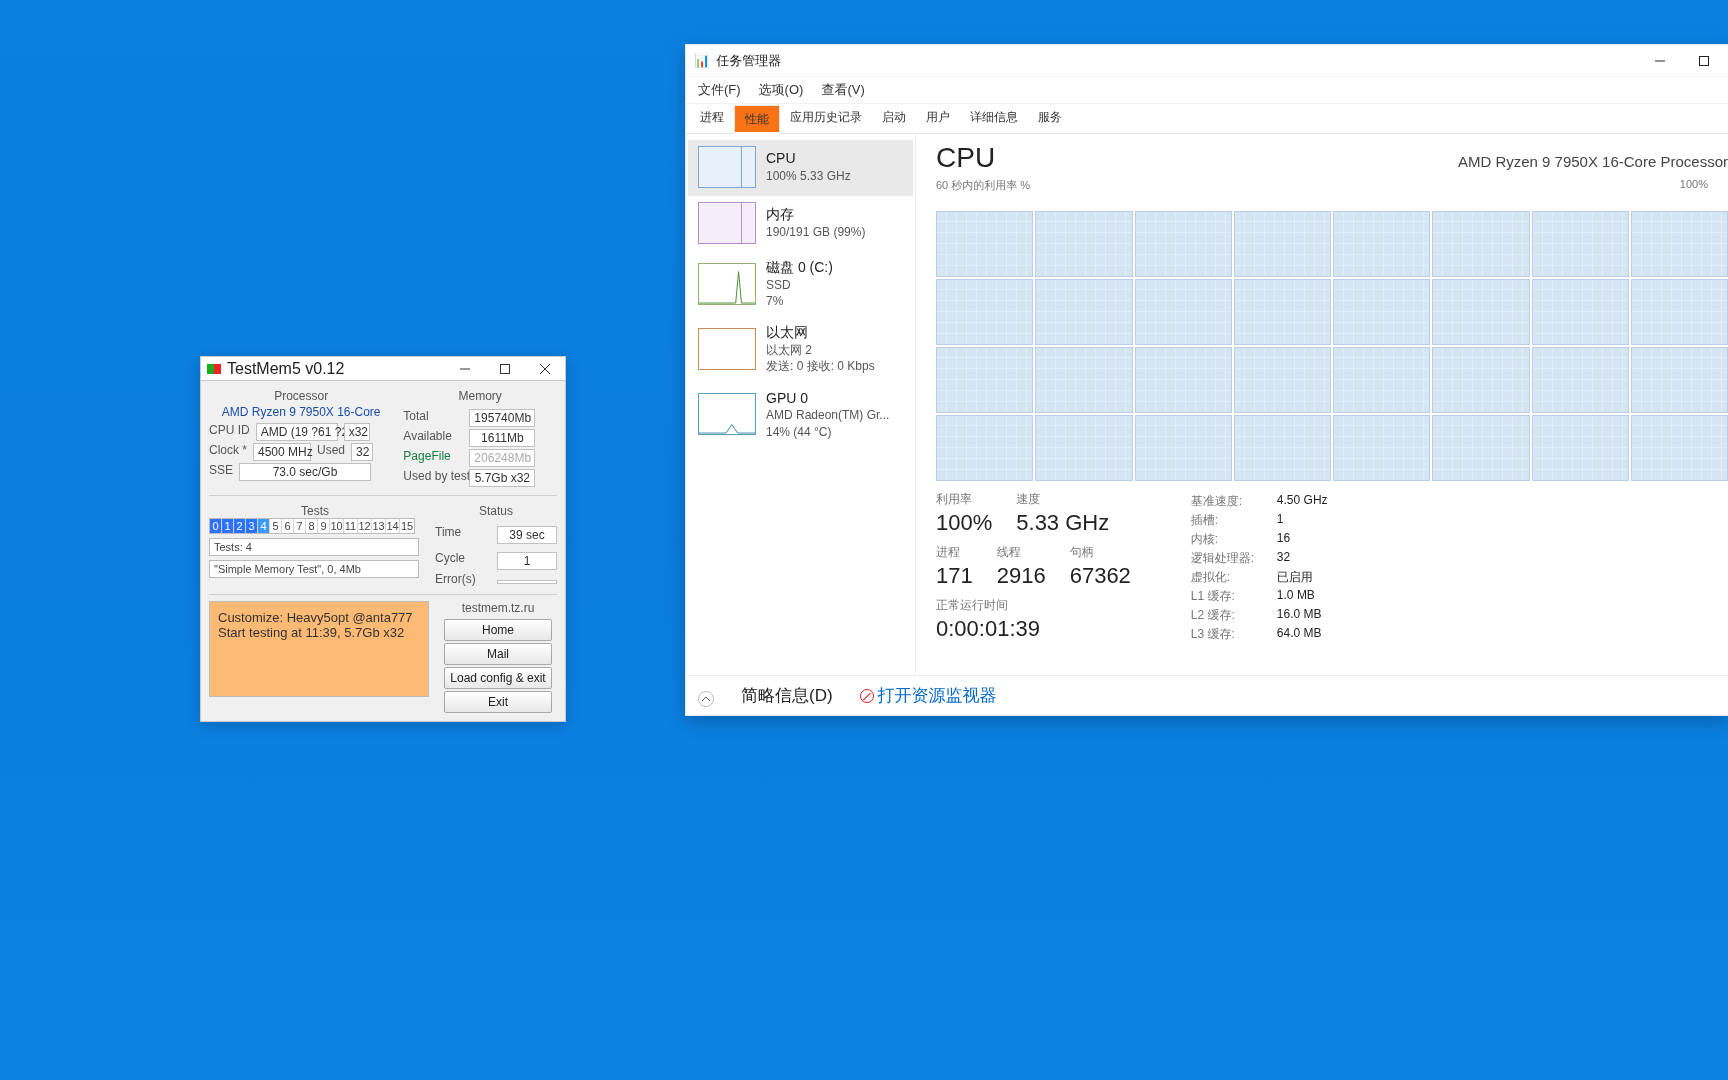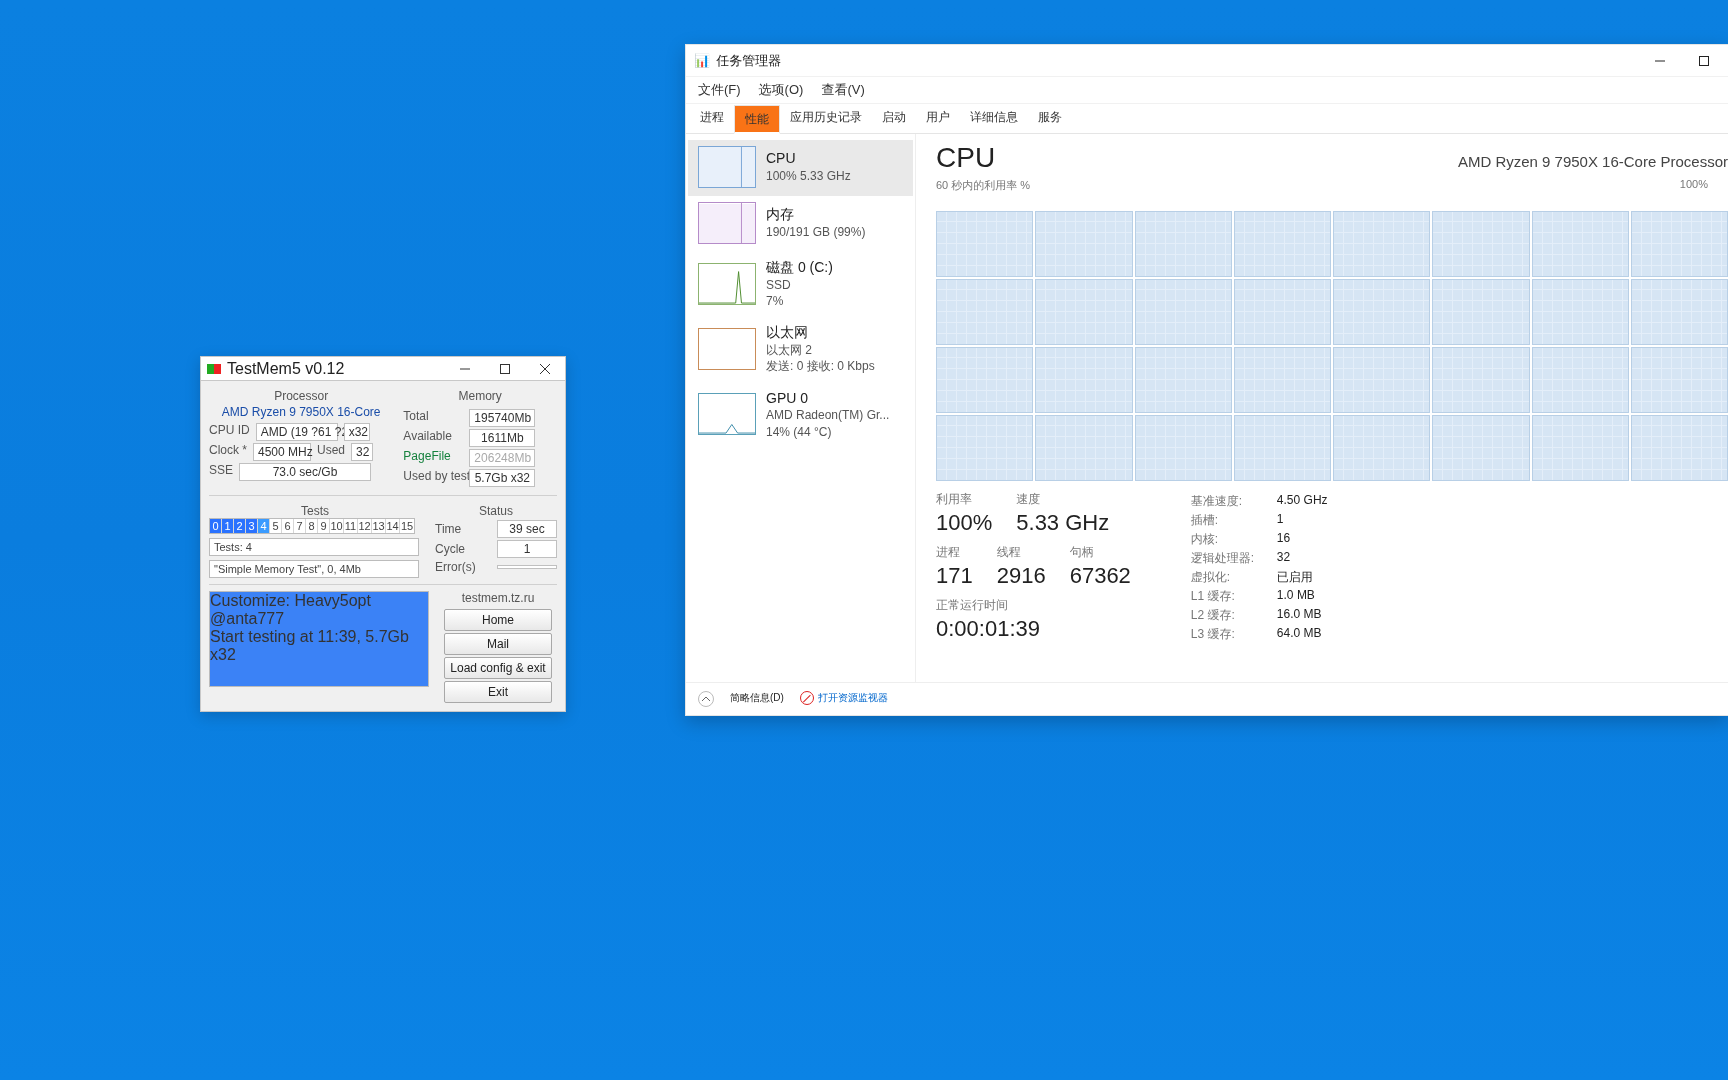--- a/index.html
+++ b/index.html
@@ -47,23 +47,23 @@
 .tm5-tests-wrap{display:flex;gap:14px;}
 .tm5-tests{width:222px;}
 .tm5-status{flex:1;}
 .tm5-testcells{display:flex;border:1px solid #bcbcbc;background:#fff;width:max-content;}
 .tm5-testcell{width:12px;height:14px;border-right:1px solid #d6d6d6;font-size:11px;text-align:center;line-height:14px;color:#444;}
 .tm5-testcell:last-child{border-right:none;}
 .tm5-testcell.done{background:#2a72ff;color:#fff;}
 .tm5-testcell.active{background:#3a9bff;color:#fff;}
 .tm5-testinfo{border:1px solid #bcbcbc;background:#fff;padding:2px 4px;margin-top:4px;font-size:11px;color:#444;width:210px;}
 .tm5-stat{display:flex;align-items:center;margin:2px 0;font-size:12px;color:#555;gap:22px;}
-.tm5-stat .tm5-val{width:60px;}
+.tm5-stat .tm5-val{width:60px;margin-top:6px;}
 .tm5-bottom{display:flex;gap:10px;margin-top:6px;align-items:flex-start;}
-.tm5-log{width:220px;height:96px;border:1px solid #bcbcbc;background:#3b82f6;padding:0;font-size:16px;color:#333;white-space:pre-line;}
+.tm5-log{width:220px;height:96px;border:1px solid #bcbcbc;background:#fdba74;padding:8px;font-size:13px;color:#333;white-space:pre-line;}
 .tm5-right{flex:1;text-align:center;}
 .tm5-url{font-size:12px;color:#555;margin-bottom:4px;}
 .tm5-btn{display:block;width:108px;margin:2px auto;padding:3px 0;
   background:linear-gradient(#fff,#e8e8e8);border:1px solid #a8a8a8;border-radius:2px;
   font-size:12px;color:#222;}
 
 
 .tm{
   position:absolute;left:685px;top:44px;right:-1px;
   height:672px;background:#fff;border:1px solid var(--tm-border);
@@ -107,21 +107,21 @@
   position:relative;}
 .tm-stats{display:flex;gap:60px;margin-top:8px;}
 .tm-stats-left{}
 .tm-miniblock{display:flex;gap:24px;margin-bottom:8px;}
 .tm-mini .lbl{font-size:12px;color:#777;}
 .tm-mini .big{font-size:22px;color:#222;margin-top:2px;}
 .tm-specs{font-size:12px;}
 .tm-specs-row{display:flex;gap:18px;margin:2px 0;}
 .tm-specs-row .k{color:#777;width:68px;}
 .tm-specs-row .v{color:#222;}
-.tm-footer{display:flex;align-items:flex-start;gap:16px;border-top:1px solid #eee;padding:8px 12px;font-size:10px;}
+.tm-footer{display:flex;align-items:flex-end;gap:27px;border-top:1px solid #eee;padding:8px 12px;font-size:17px;}
 .tm-footer .chev{width:16px;height:16px;border:1px solid #bbb;border-radius:50%;display:flex;align-items:center;justify-content:center;}
 .tm-footer .link{color:#0066cc;cursor:pointer;}
 .tm-footer .noentry{display:inline-block;width:14px;height:14px;border:1.4px solid #d22;border-radius:50%;position:relative;margin-right:4px;}
 .tm-footer .noentry::after{content:"";position:absolute;left:1px;right:1px;top:50%;height:1.4px;background:#d22;transform:rotate(-45deg);}
 
 </style>
 </head>
 <body>
 
 <div class="tm5">

